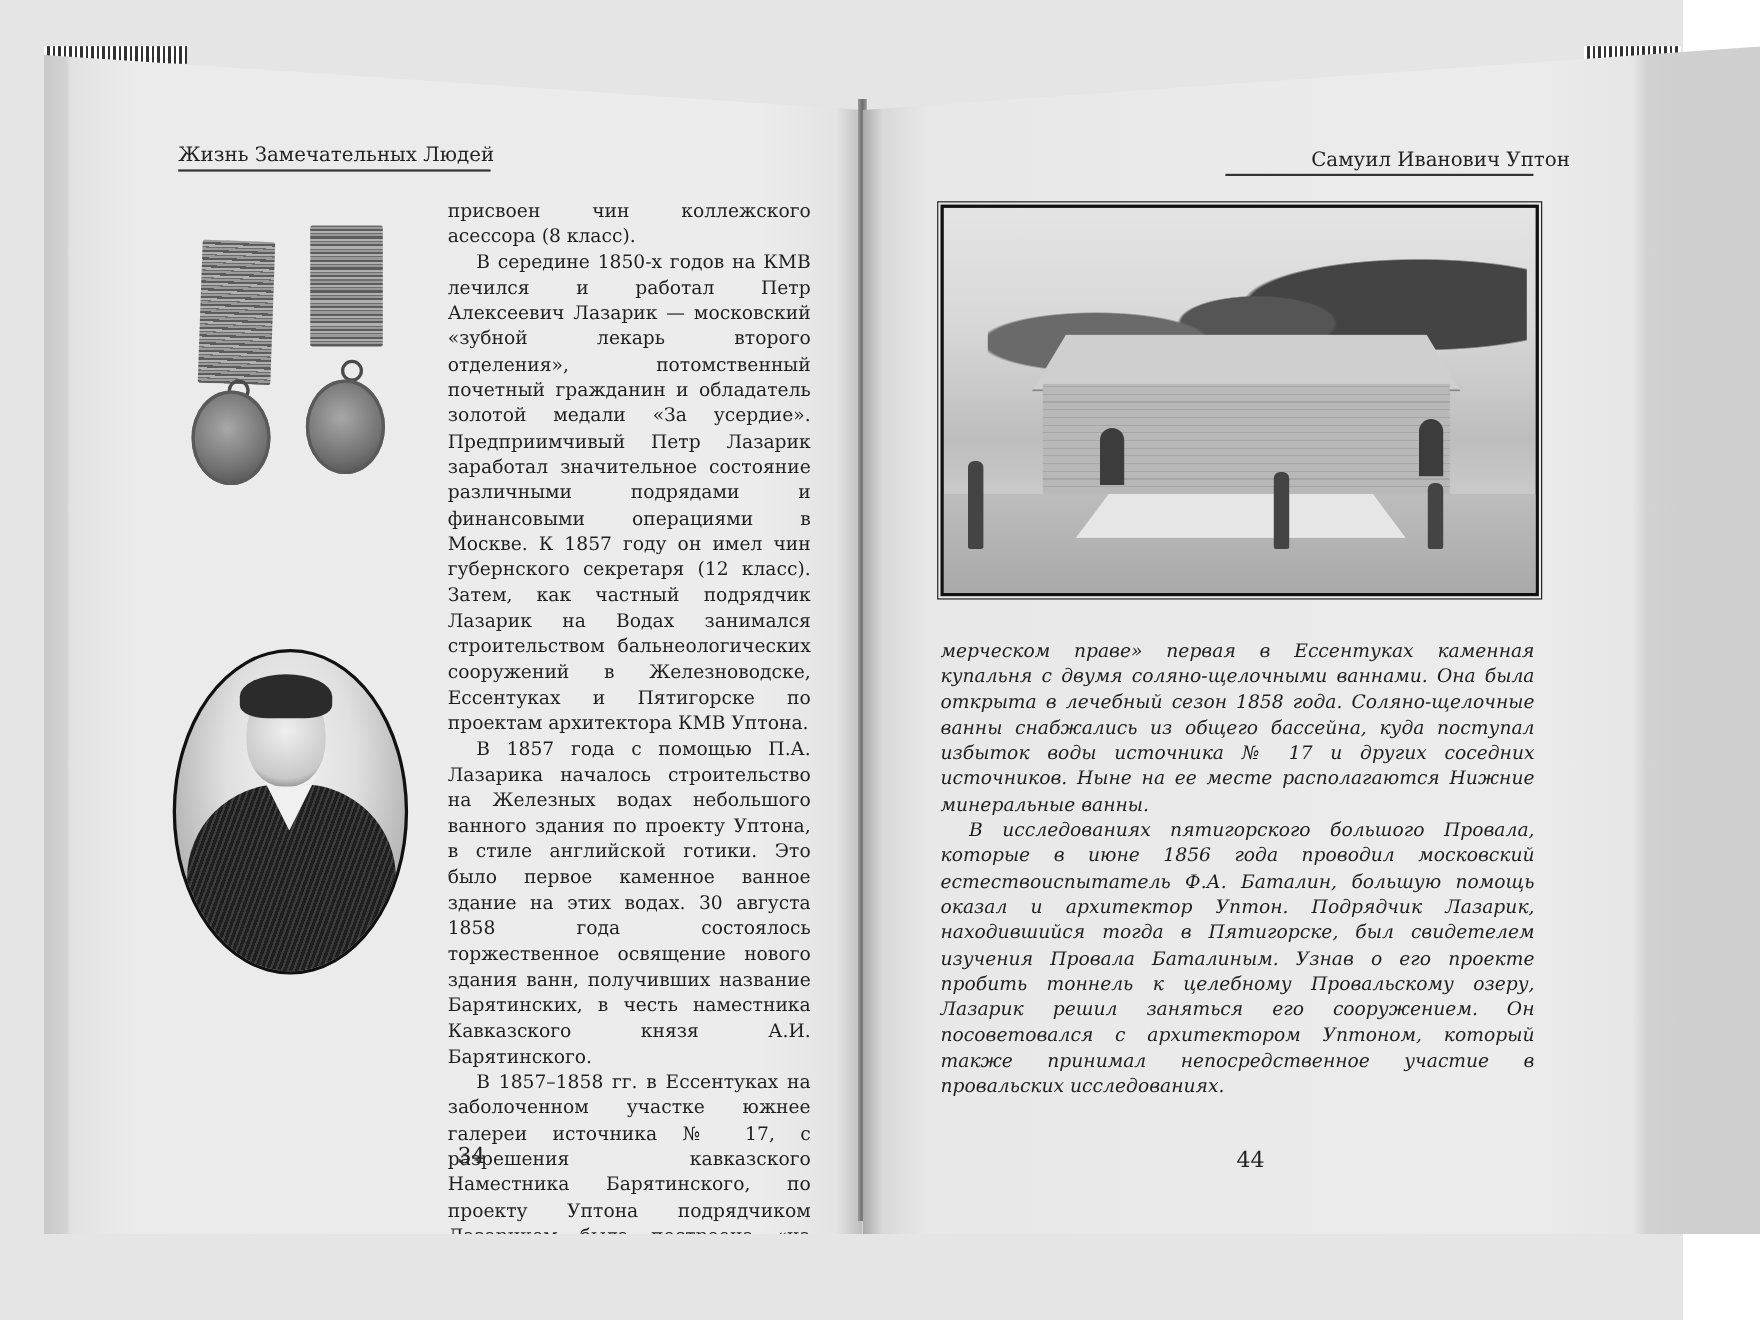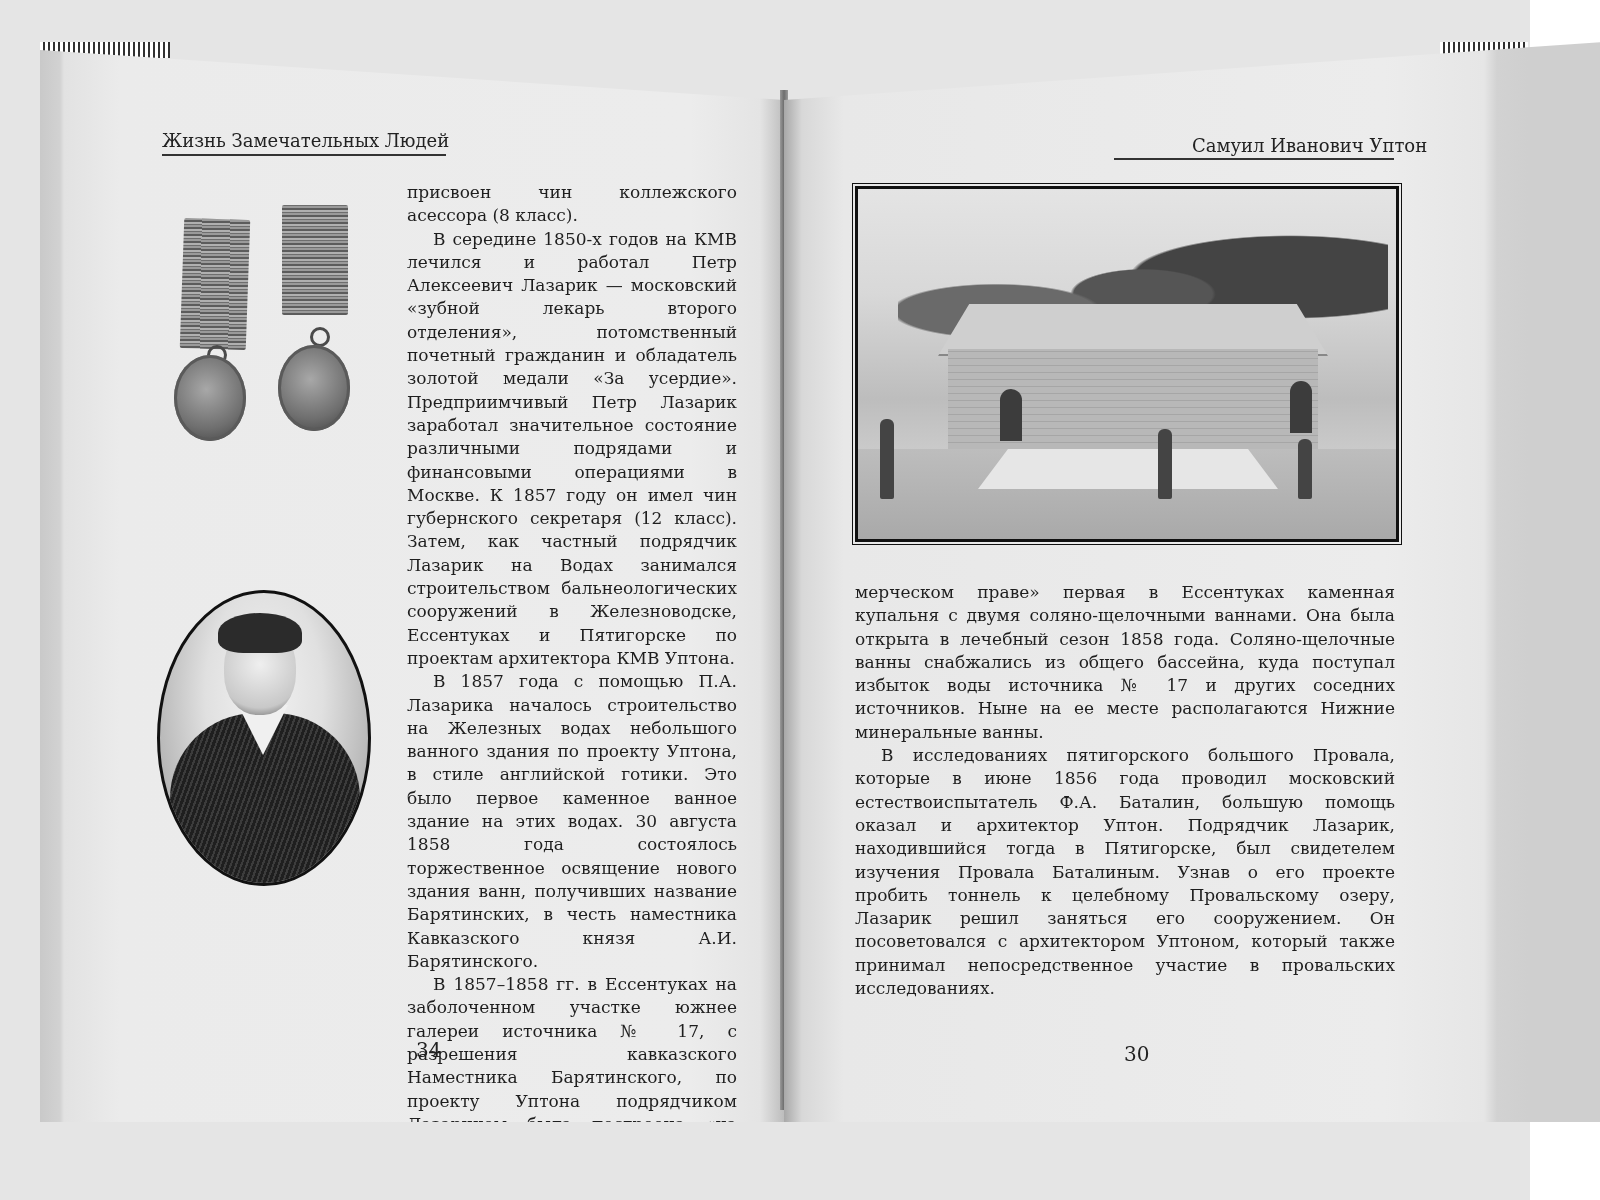--- a/index.html
+++ b/index.html
@@ -148,19 +148,19 @@
     <div class="door" style="left:142px;top:200px;"></div>
     <div class="door" style="left:432px;top:192px;"></div>
     <div class="ground"></div>
     <div class="path"></div>
     <div class="figure" style="left:22px;top:230px;height:80px;"></div>
     <div class="figure" style="left:300px;top:240px;height:70px;"></div>
     <div class="figure" style="left:440px;top:250px;height:60px;"></div>
   </div>
 
 
-  <div class="body-text" style="left:855px;top:581px;width:540px;">
+  <div class="body-text" style="left:855px;top:581px;width:540px;font-style:italic;">
     <p class="cont">мерческом праве» первая в Ессентуках каменная купальня с двумя соляно-щелочными ваннами. Она была открыта в лечебный сезон 1858 года. Соляно-щелочные ванны снабжались из общего бассейна, куда поступал избыток воды источника № 17 и других соседних источников. Ныне на ее месте располагаются Нижние минеральные ванны.</p>
     <p>В исследованиях пятигорского большого Провала, которые в июне 1856 года проводил московский естествоиспытатель Ф.А. Баталин, большую помощь оказал и архитектор Уптон. Подрядчик Лазарик, находившийся тогда в Пятигорске, был свидетелем изучения Провала Баталиным. Узнав о его проекте пробить тоннель к целебному Провальскому озеру, Лазарик решил заняться его сооружением. Он посоветовался с архитектором Уптоном, который также принимал непосредственное участие в провальских исследованиях.</p>
   </div>
 
-  <div class="page-num" style="left:1124px;top:1042px;">30</div>
+  <div class="page-num" style="left:1124px;top:1042px;">44</div>
 </div>
 
 </body></html>

